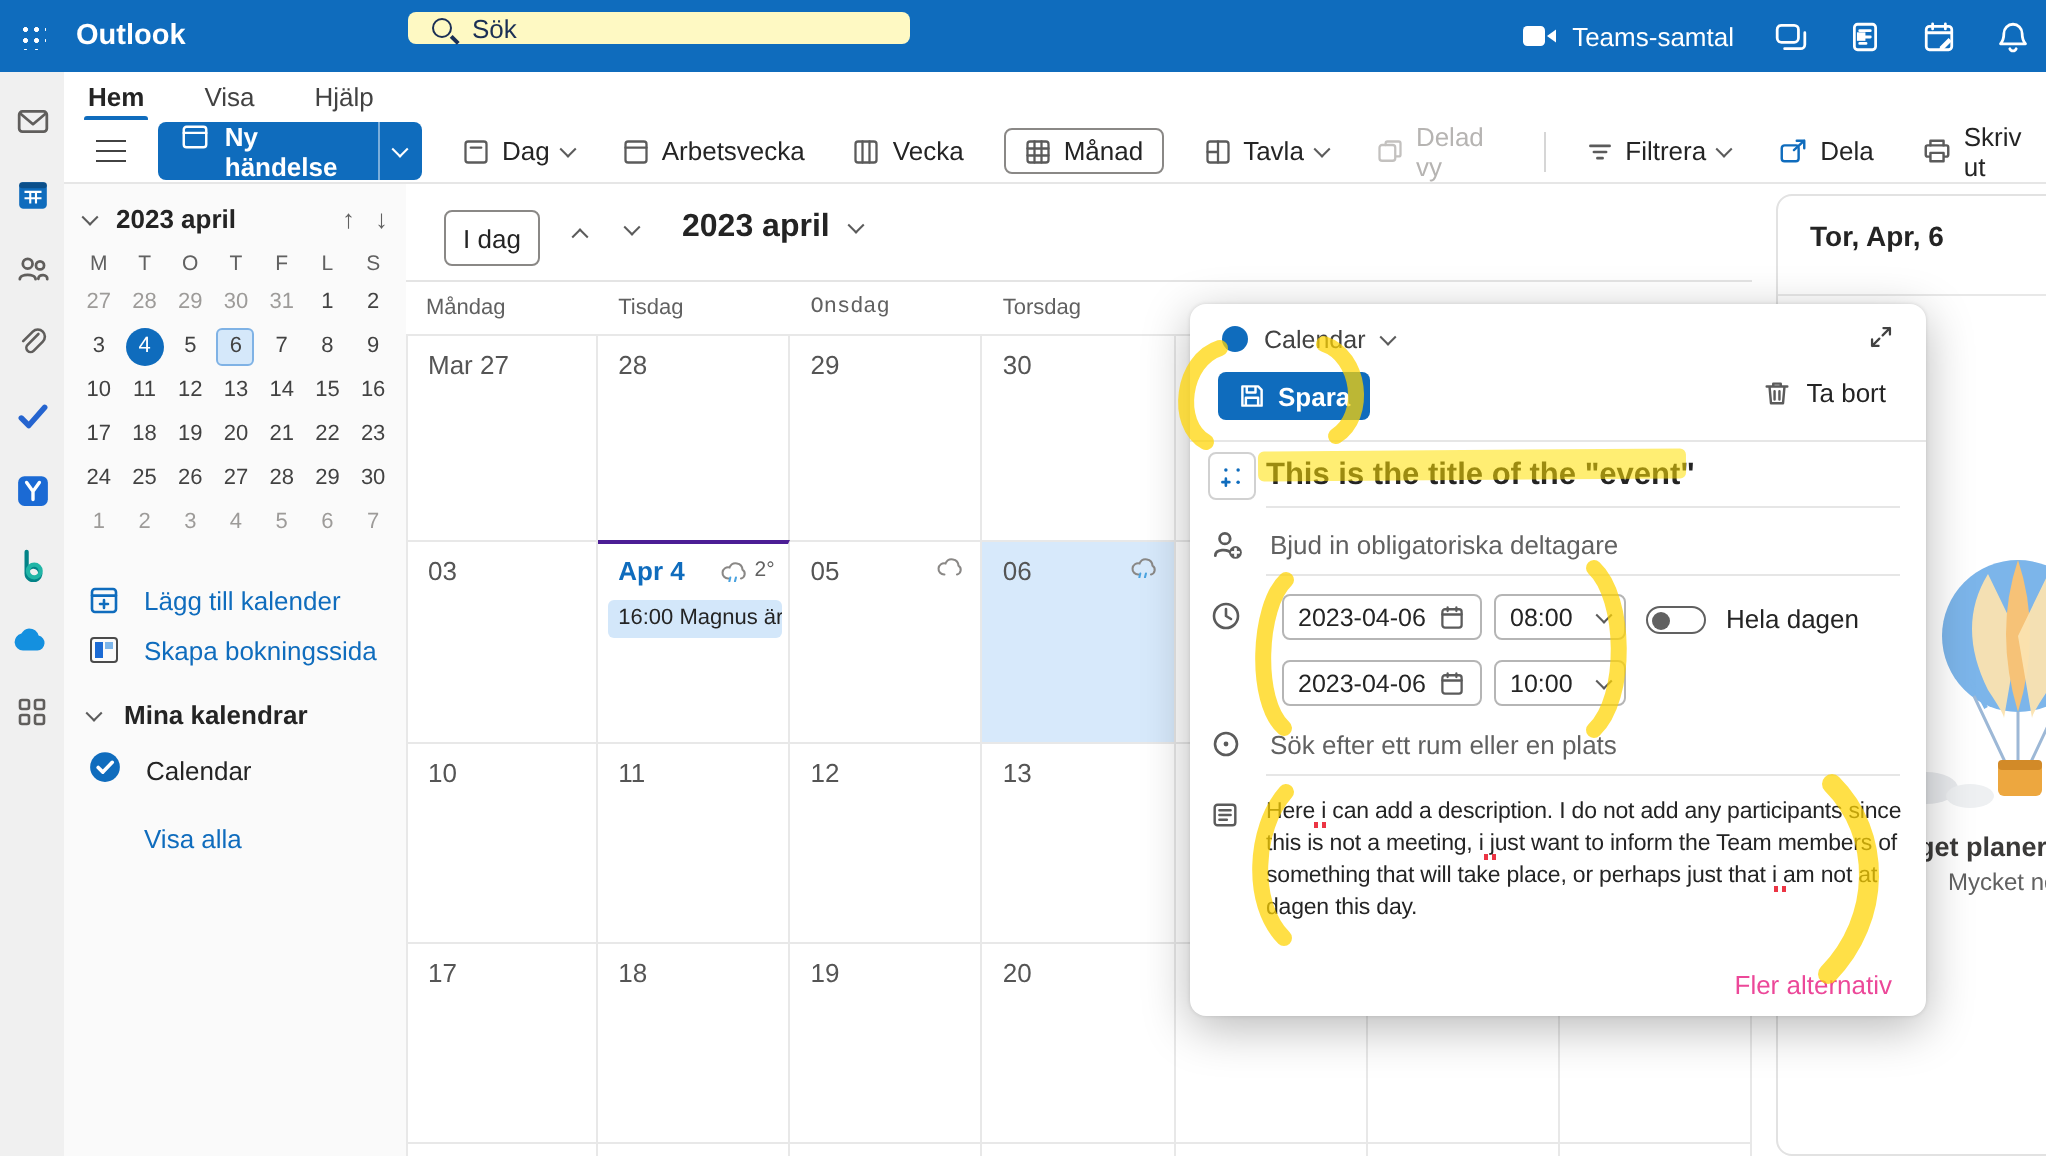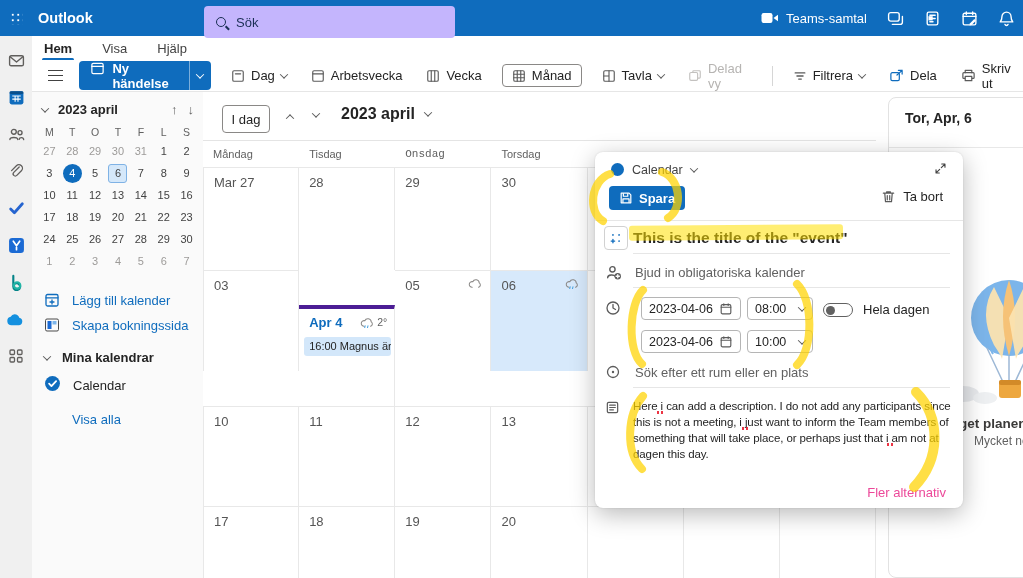--- a/index.html
+++ b/index.html
@@ -8,21 +8,21 @@
   #stage { position:relative; width:1023px; height:578px; }
 
   
   #topbar { position:absolute; left:0; top:0; width:1023px; height:36px; background:#0f6cbd;
     display:flex; align-items:center; color:#fff; z-index:6; }
   #waffle { width:32px; height:36px; display:flex; align-items:center; justify-content:center; cursor:pointer; }
   #waffle .dots { width:13px; height:13px;
     background-image:radial-gradient(circle, #fff 1.1px, transparent 1.3px);
     background-size:5.5px 5.5px; background-position:0 0; }
   #apptitle { font-size:14.5px; font-weight:bold; margin-left:6px; }
-  #searchbox { position:absolute; left:204px; top:6px; width:251px; height:32px; background:#c4b5fd;
+  #searchbox { position:absolute; left:204px; top:6px; width:251px; height:16px; background:#fef9c3;
     border-radius:4px; display:flex; align-items:center; color:#1b2f55; cursor:text; }
   #searchbox .mag { width:10px; height:10px; border:1.6px solid #1b2f55; border-radius:50%; margin-left:12px; position:relative; }
   #searchbox .mag:after { content:""; position:absolute; width:5px; height:1.6px; background:#1b2f55;
     transform:rotate(45deg); left:8px; top:9px; }
   #searchbox .stxt { font-size:13px; margin-left:10px; }
   #topright { position:absolute; right:8px; top:0; height:36px; display:flex; align-items:center; gap:20px; }
   #topright .tr-item { display:flex; align-items:center; gap:7px; font-size:13px; cursor:pointer; }
   .wic svg { display:block; }
 
   
@@ -96,21 +96,21 @@
   #monthsel { position:absolute; left:138px; top:13px; display:flex; align-items:center; gap:10px;
     font-size:16px; font-weight:bold; cursor:pointer; }
   #dayheads { position:absolute; left:203px; top:141px; width:673px; height:26px; background:#fff; z-index:3; }
   #dayheads span { position:absolute; top:7px; font-size:11px; color:#616161; }
   #monthgrid { position:absolute; left:203px; top:167px; width:673px; height:411px; display:grid;
     grid-template-columns:repeat(7,1fr); background:#fff; z-index:3; }
   .cell { border-top:1px solid #e8e8e8; border-right:1px solid #e8e8e8; position:relative;
     background:#fff; cursor:pointer; }
   .cell:nth-child(7n+1) { border-left:1px solid #e8e8e8; }
   .cell .dnum { position:absolute; left:10px; top:7px; font-size:13px; color:#555; }
-  .cell.today { border-top:4px solid #4c1d95;margin-top:35px; }
+  .cell.today { border-top:2px solid #4c1d95; }
   .cell.today .dnum { color:#0f6cbd; font-weight:bold; top:6px; }
   .cell.sel { background:#d7e9fb; }
   .cell .wx { position:absolute; right:7px; top:7px; display:flex; align-items:center; gap:2px;
     font-size:10.5px; color:#616161; }
   .chip { position:absolute; left:5px; top:28px; width:87px; height:19px; background:#d3e7fa;
     border-radius:3px; font-size:11px; color:#242424; line-height:19px; padding-left:5px;
     white-space:nowrap; overflow:hidden; cursor:pointer; }
 
   
   #daypanel { position:absolute; left:888px; top:97px; width:140px; height:481px; background:#fff;
@@ -749,21 +749,21 @@
     <div class="dlg-div" style="left:38px;top:101px;width:317px"></div>
 
     <span class="dlg-ic" style="top:112px">
         <svg width="17" height="17" viewBox="0 0 16 16" fill="none" stroke="currentColor" stroke-width="1.3" stroke-linecap="round" stroke-linejoin="round">
           <circle cx="7" cy="5" r="2.5"></circle>
           <path d="M2.5 13 c0-3.2 6-3.4 7.5-1"></path>
           <circle cx="12" cy="11.5" r="3" fill="#5b5b5b" stroke="none"></circle>
           <path d="M12 10 v3 M10.5 11.5 h3" stroke="#fafafa"></path>
         </svg>
       </span>
-    <div class="dlg-ph" style="top:113px">Bjud in obligatoriska kalender</div>
+    <div class="dlg-ph" style="top:113px">Bjud in obligatoriska deltagare</div>
     <div class="dlg-div" style="left:38px;top:135px;width:317px"></div>
 
     <span class="dlg-ic" style="top:148px">
         <svg width="16" height="16" viewBox="0 0 16 16" fill="none" stroke="currentColor" stroke-width="1.3" stroke-linecap="round" stroke-linejoin="round">
           <circle cx="8" cy="8" r="6"></circle>
           <path d="M8 4.5 V8 l2.5 1.5"></path>
         </svg>
       </span>
     <div class="inputbox" style="left:46px;top:145px;width:100px">
       <span class="grow">2023-04-06</span>

